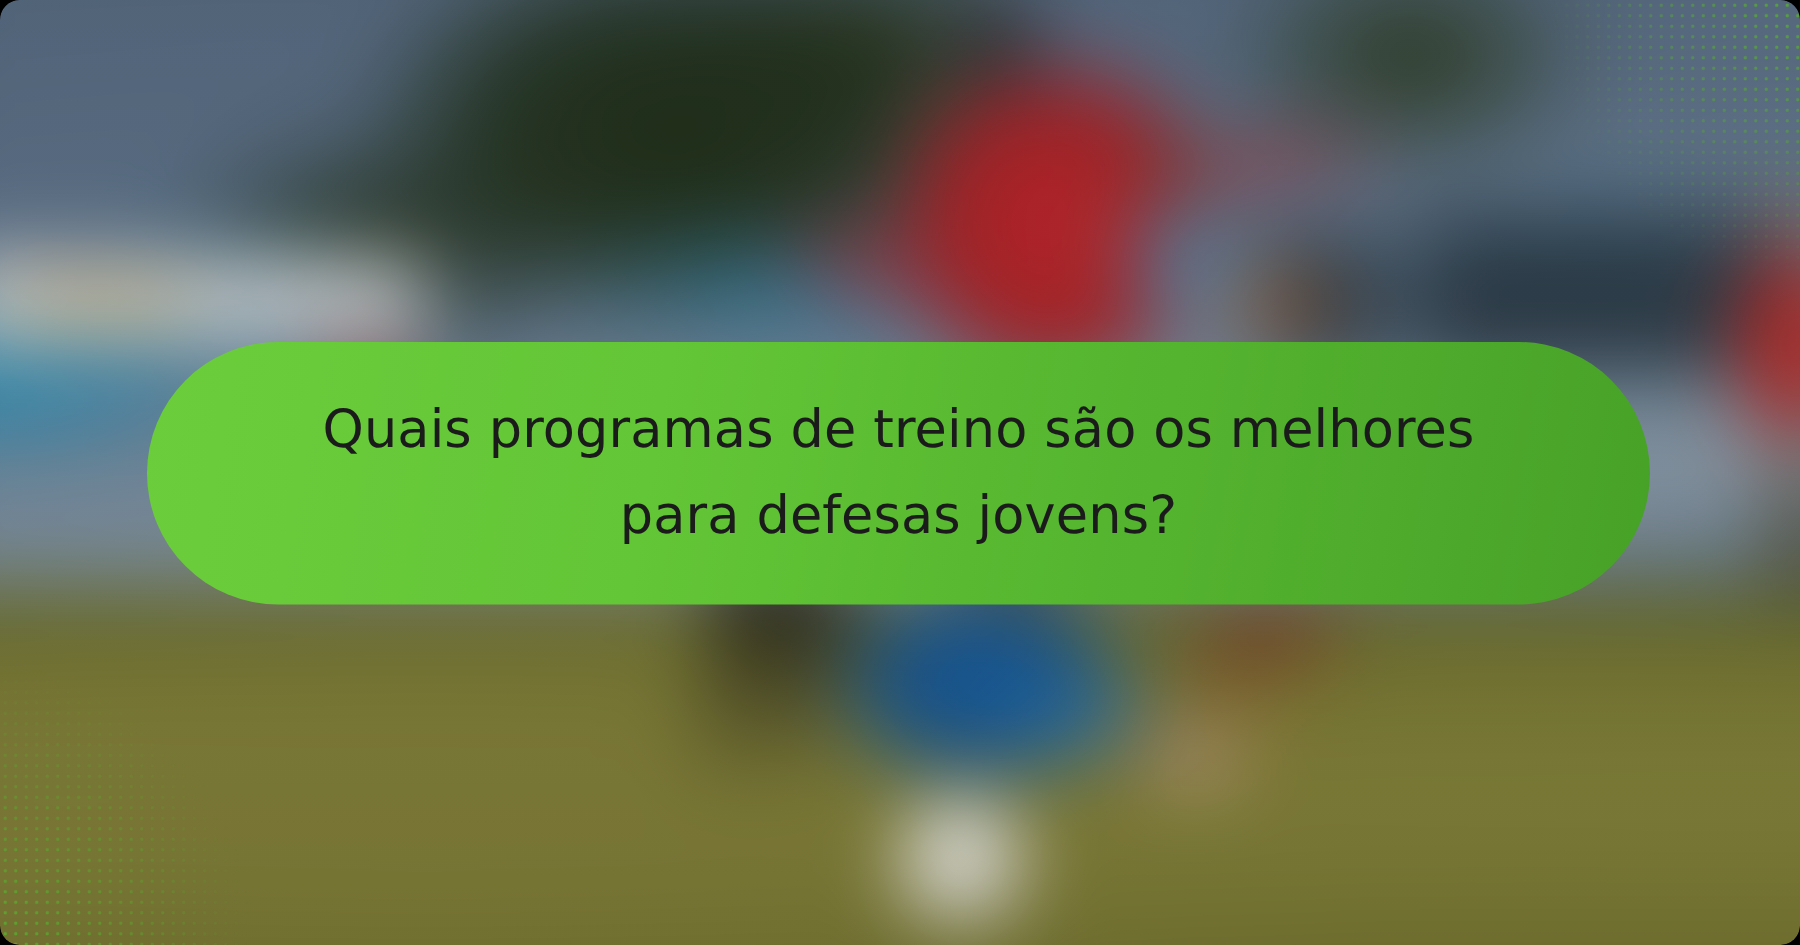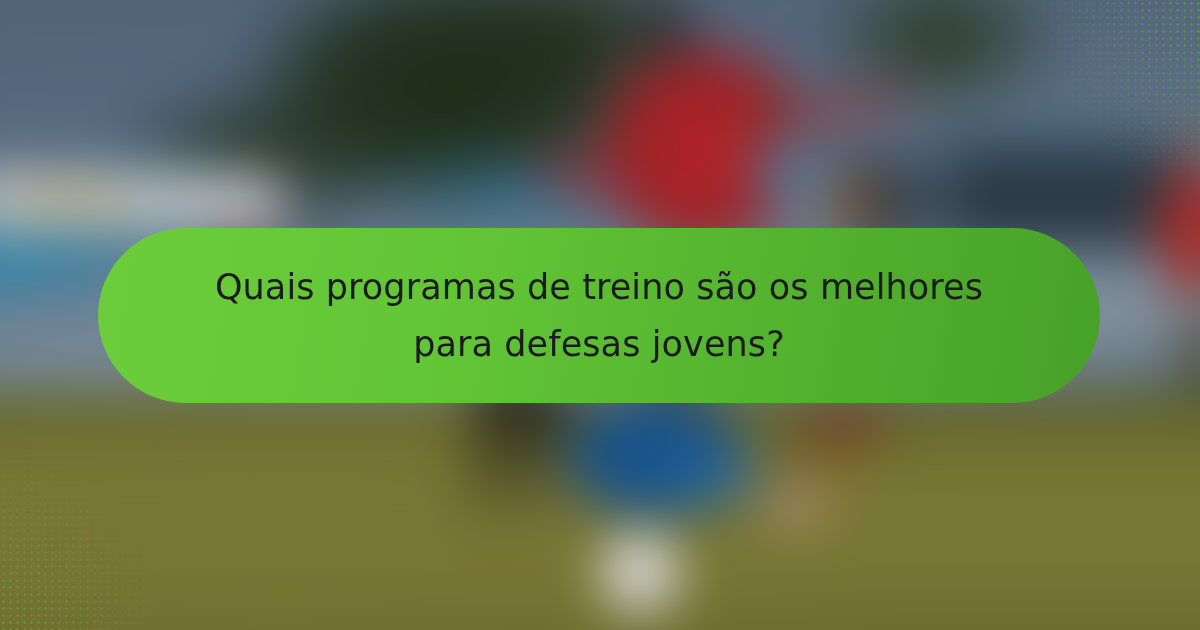--- a/index.html
+++ b/index.html
@@ -1,15 +1,15 @@
 <!DOCTYPE html>
 <html><head>
 <meta charset="utf-8">
 <style>
-  * { margin:0; padding:0; box-sizing:border-box; }
+  * { margin:0; padding:0; box-sizing:border-box;border-radius:13px; }
 
   html, body {
     width:1200px; height:630px;
     overflow:hidden;
     background:#000;
     font-family:"Liberation Sans", sans-serif;
   }
 
   #card {
     position:relative;

